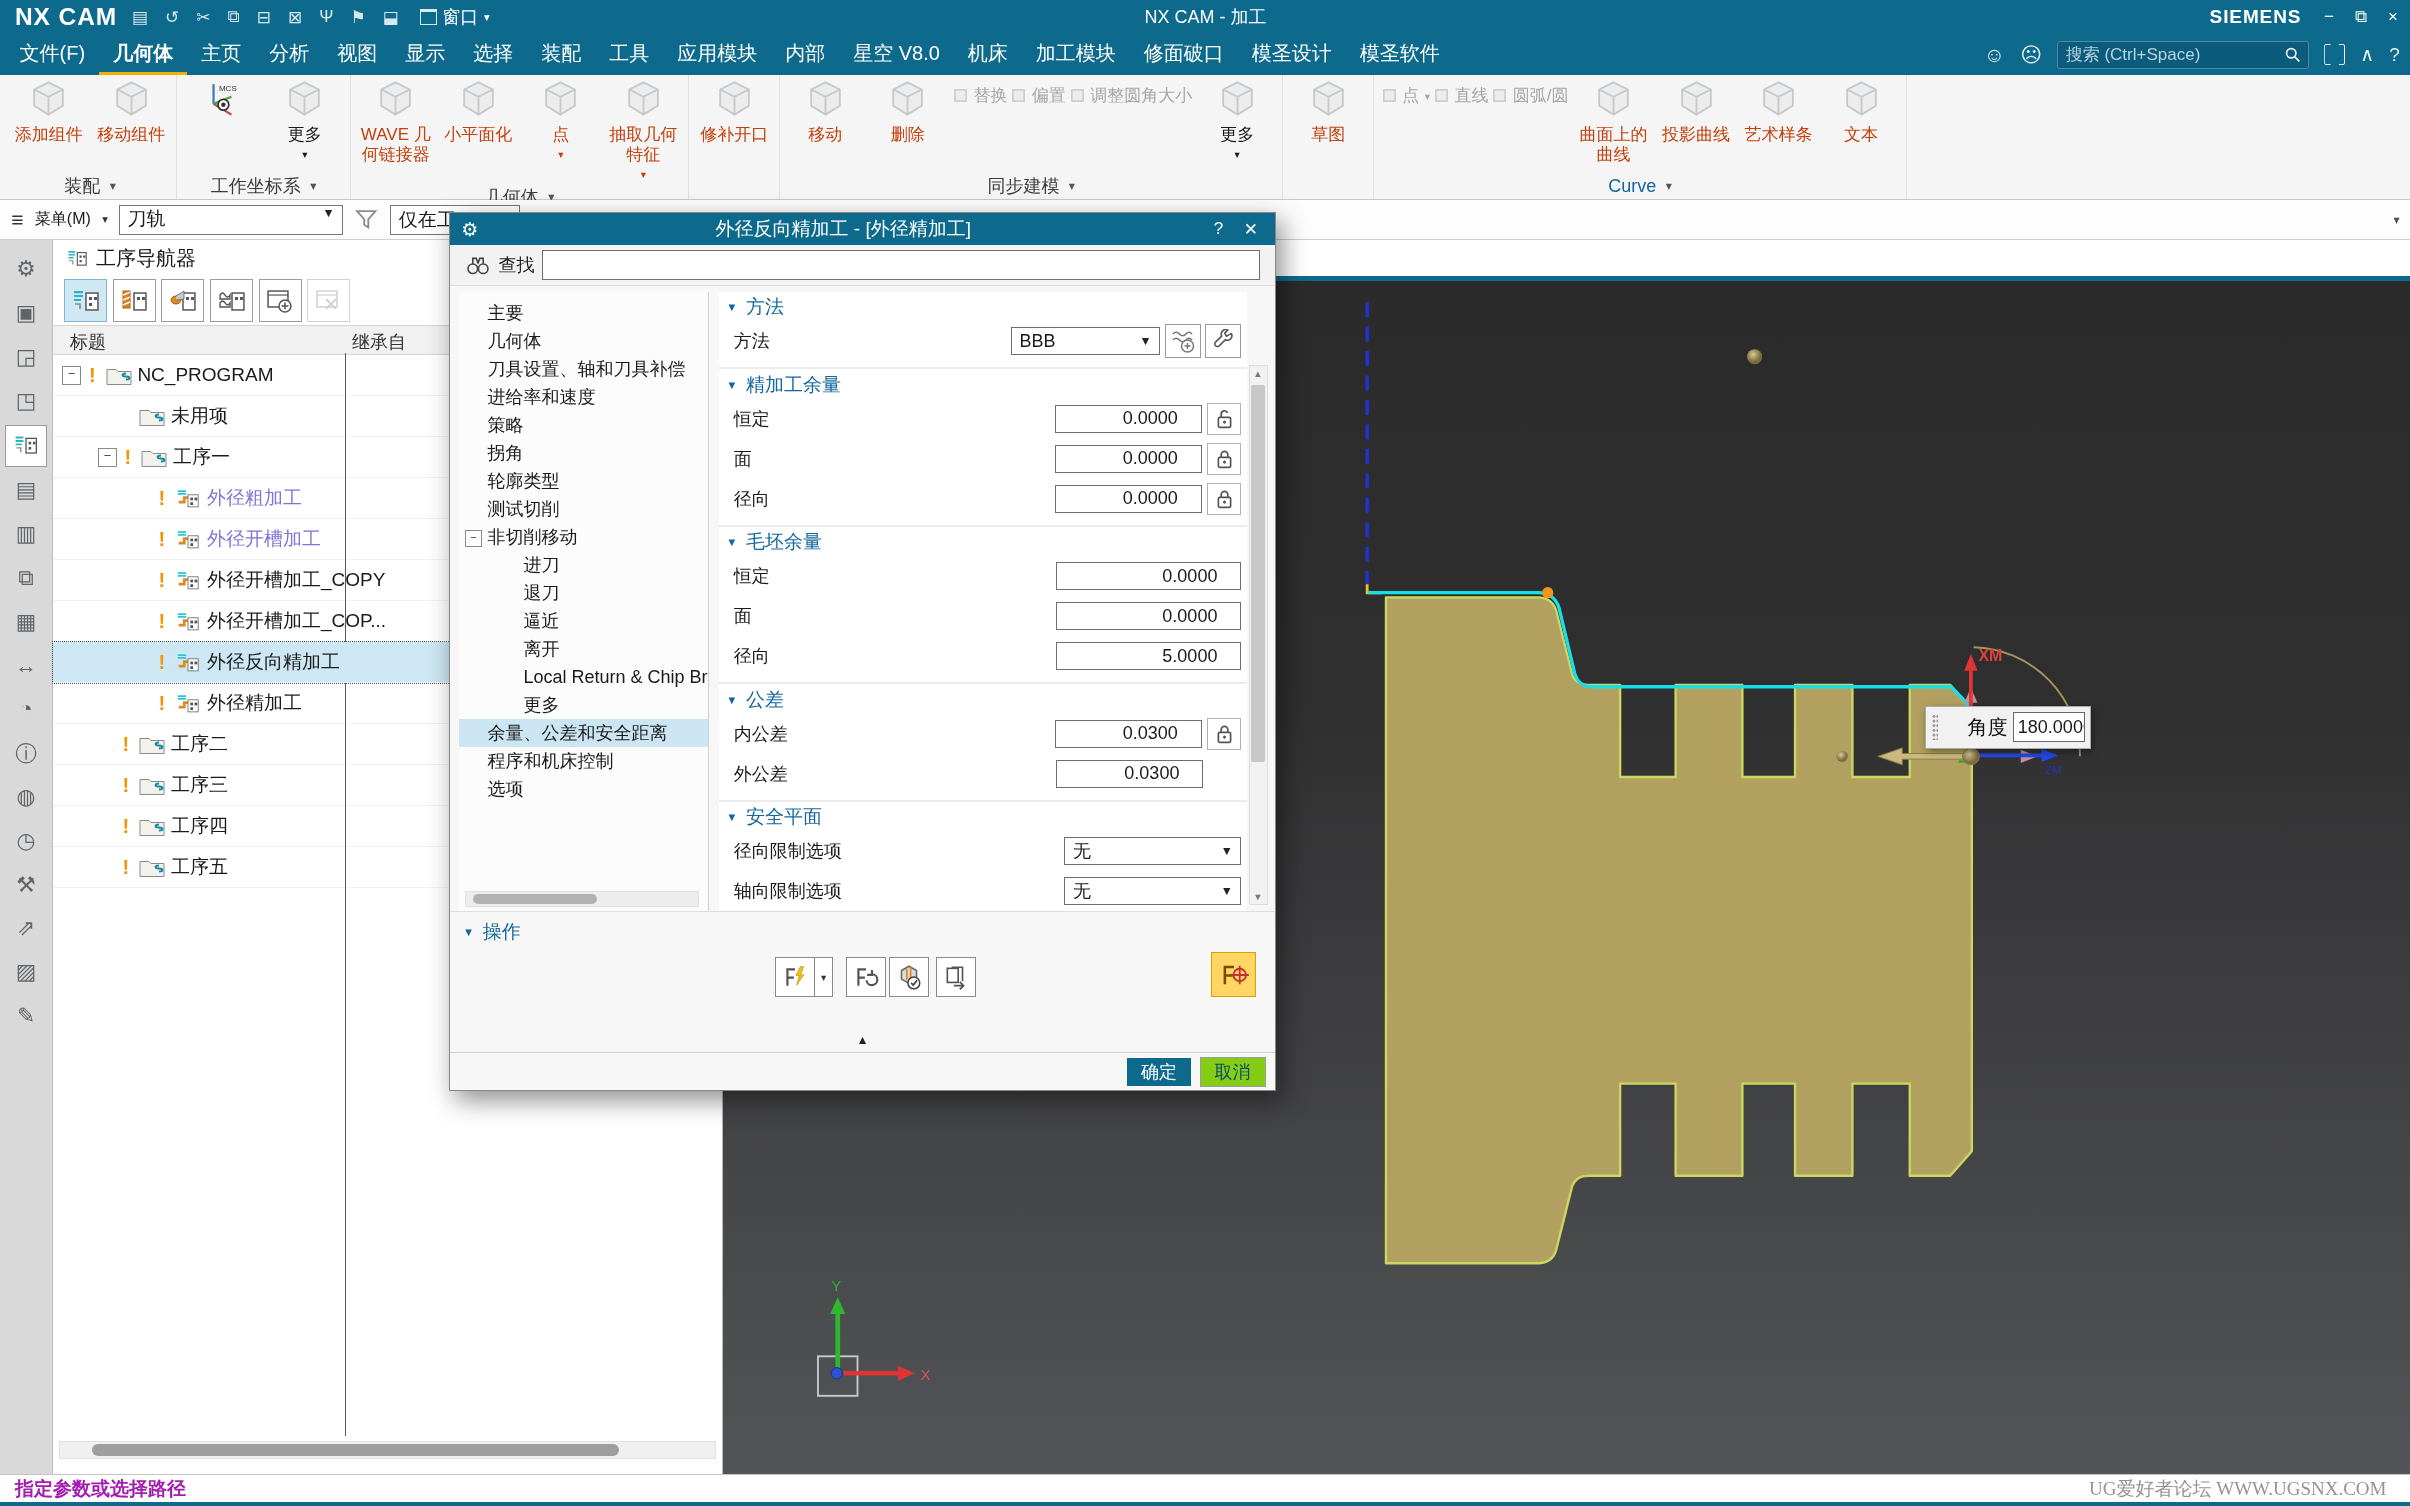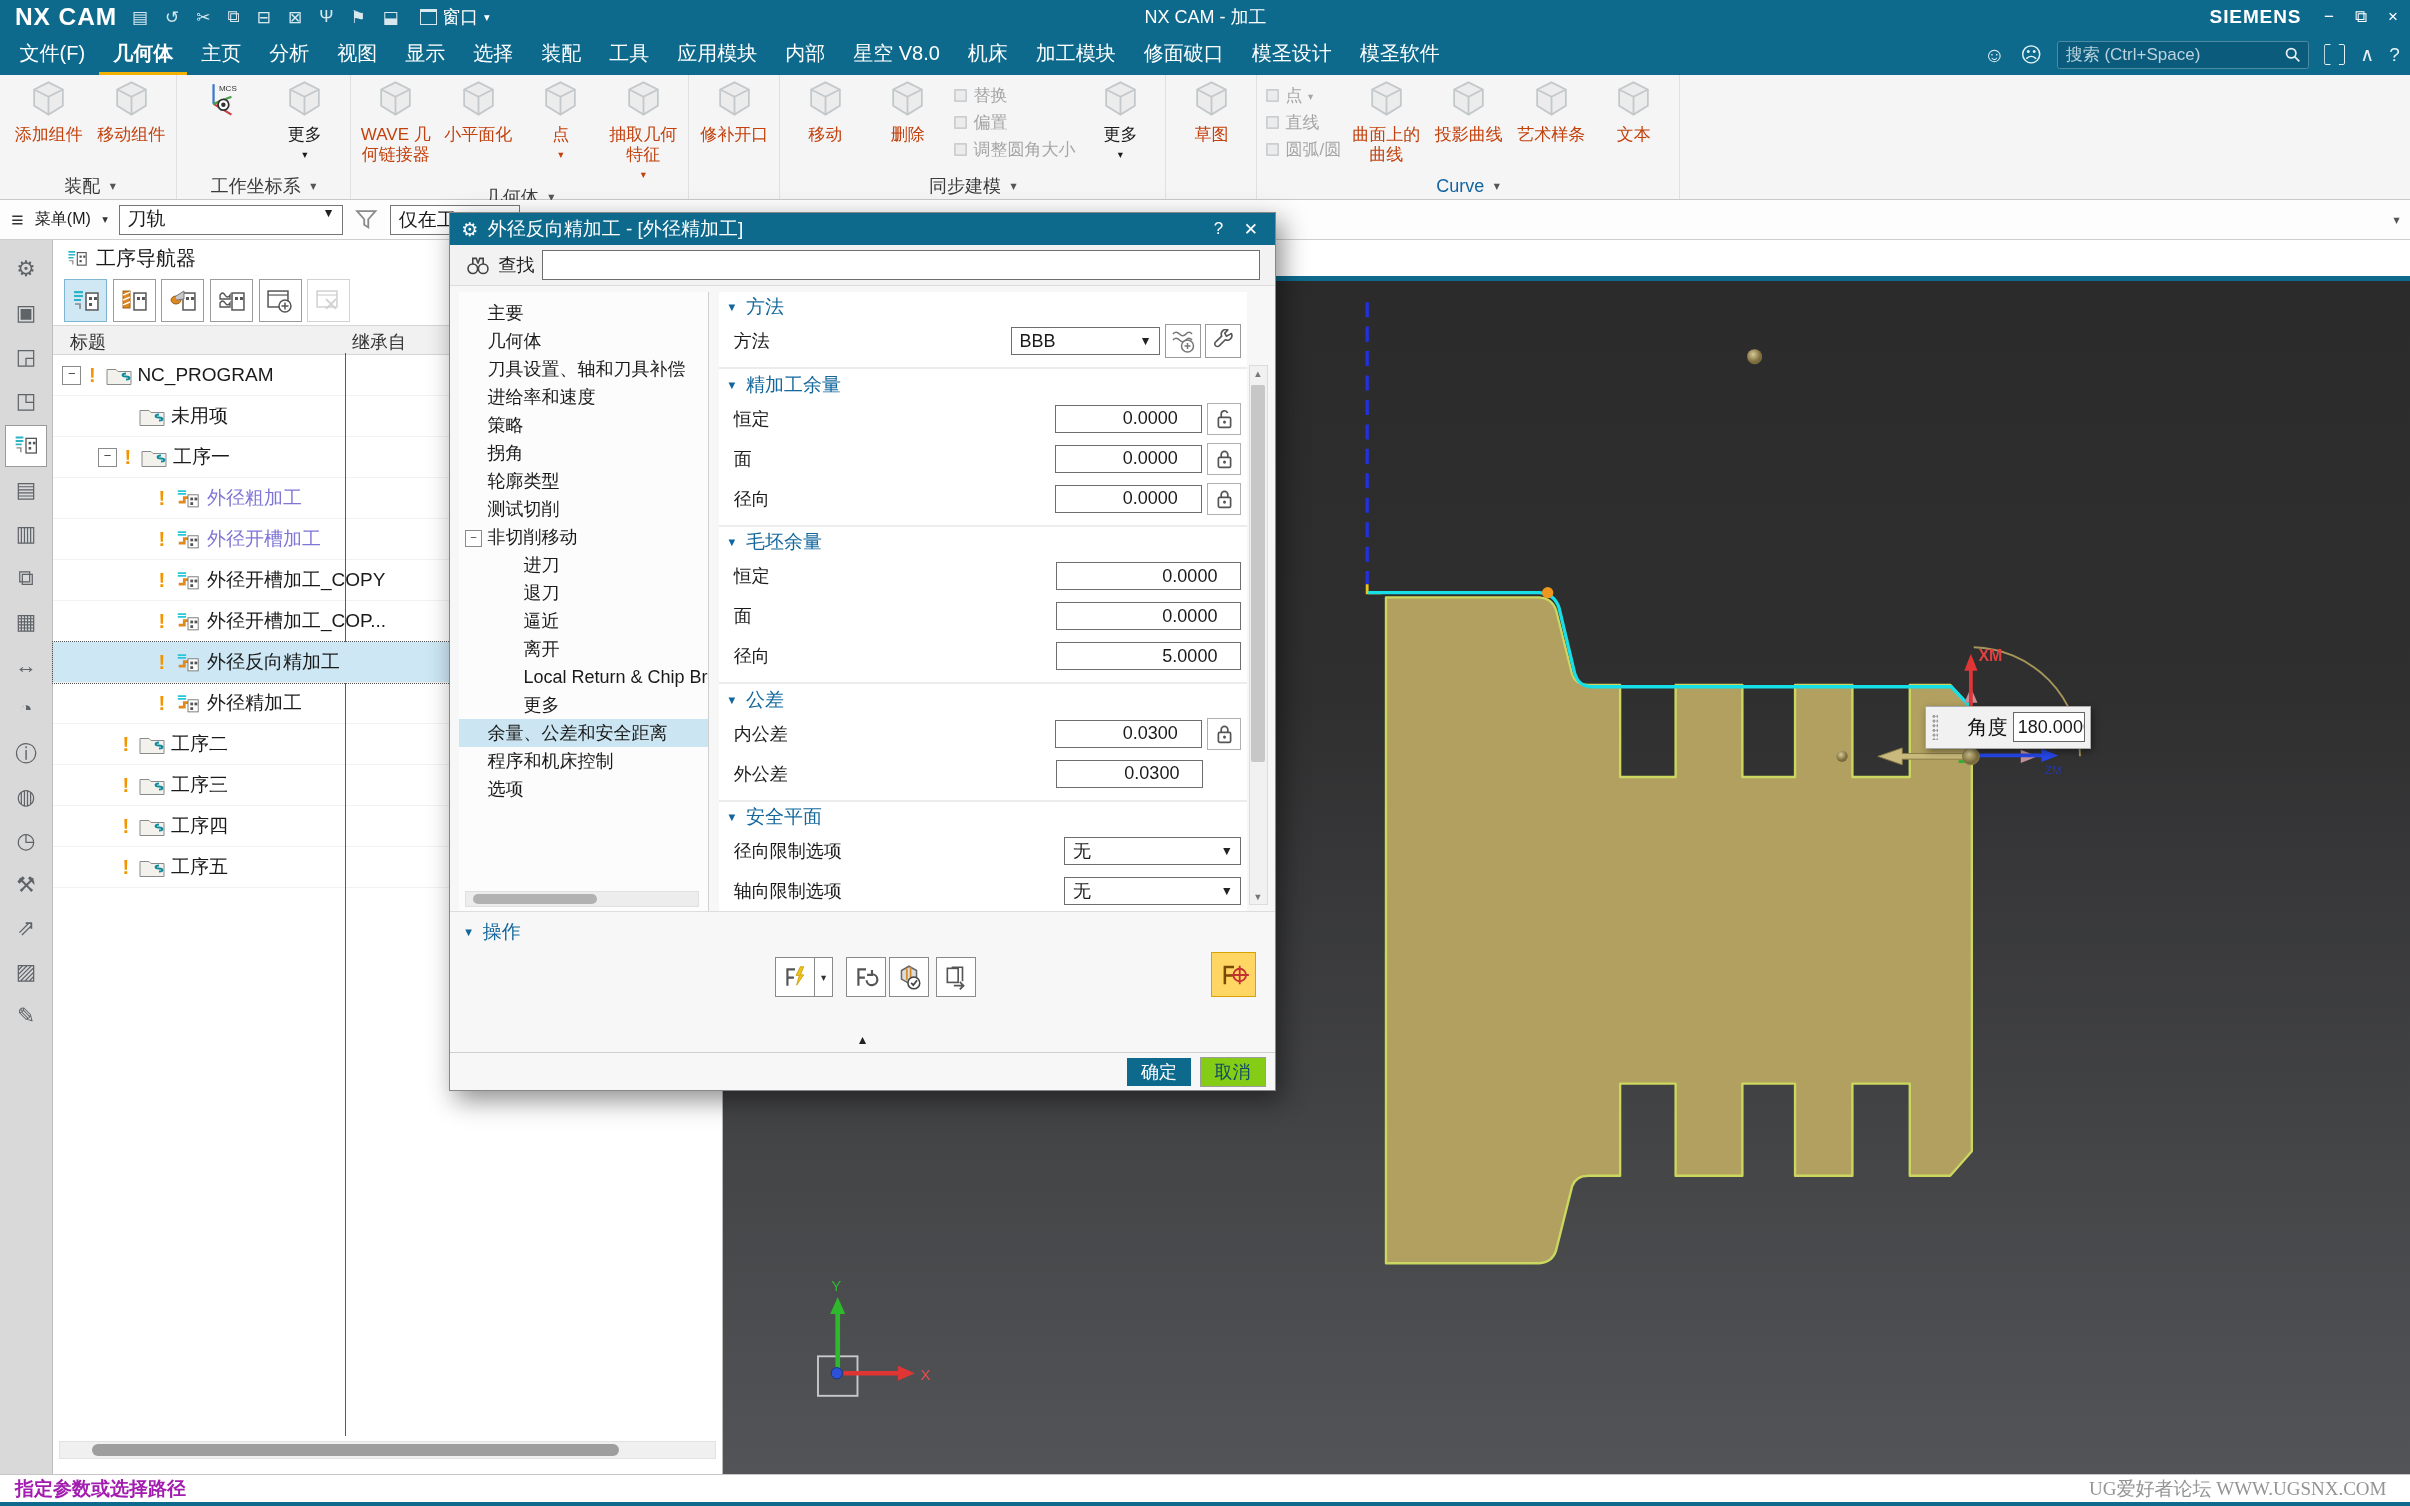--- a/index.html
+++ b/index.html
@@ -27,21 +27,21 @@
   .searchbox .ph{flex:1;font-size:17px;color:#b9d3de;white-space:nowrap;overflow:hidden;}
   .mi{color:#e8f2f6;font-size:19px;}
   .cornericon{width:19px;height:19px;border:1.9px solid #e8f2f6;border-radius:1.9px;
               clip-path:polygon(0 0,30% 0,30% 30%,70% 30%,70% 0,100% 0,100% 100%,70% 100%,70% 70%,30% 70%,30% 100%,0 100%);}
   
   .ribbon{height:124px;background:#f5f5f6;border-bottom:0.9px solid #c9c9c9;display:flex;padding:0 3.8px;}
   .rgroup{display:flex;flex-direction:column;border-right:0.9px solid #e0e0e0;padding:1.9px 7.5px 0;}
   .ritems{flex:1;display:flex;align-items:flex-start;gap:7.5px;}
   .ritem{width:75px;text-align:center;color:#c2410c;font-size:17px;line-height:20px;}
   .ritem.on{color:#1a1a1a;}
-  .rstack{display:flex;flex-direction:column;justify-content:flex-start;gap:3.8px;padding-top:7.5px;}
+  .rstack{display:flex;justify-content:flex-start;gap:3.8px;padding-top:7.5px;}
   .rsmall{display:flex;align-items:center;gap:5.6px;font-size:17px;color:#a6a6a6;white-space:nowrap;}
   .rgrouplabel{height:25.4px;display:flex;align-items:center;justify-content:center;gap:9.4px;
                font-size:18px;color:#3c3c3c;}
   .rgrouplabel.blue{color:#1464a0;}
   .rgrouplabel .dd{font-size:12.2px;color:#555;}
   
   .subtoolbar{height:39px;background:#fdfdfd;border-bottom:0.9px solid #cfcfcf;display:flex;align-items:center;
               gap:11.3px;padding:0 11.3px;font-size:19px;position:relative;}
   .hamb{font-size:21px;color:#333;}
   .combo{width:207px;height:28px;background:#fff;border:0.9px solid #767676;display:flex;align-items:flex-start;
@@ -100,21 +100,21 @@
   .statusrow{height:27px;display:flex;align-items:center;}
   .statmsg{font-size:19px;font-weight:bold;color:#a21caf;padding-left:15px;}
   .watermark{margin-left:auto;padding-right:24.5px;font-size:19px;color:#949494;font-family:"Liberation Serif", serif;}
   .statteal{height:6.6px;background:#0d6a8d;}
   
   .dialog{position:absolute;left:449px;top:212px;width:825px;height:877px;background:#f7f7f7;
           border:0.9px solid #878787;box-shadow:5.6px 9.4px 24.5px rgba(0,0,0,.45);z-index:30;font-size:18px;
           display:flex;flex-direction:column;}
   .dlg-title{height:32px;background:#0d6a8d;color:#fff;display:flex;align-items:center;padding:0 11.3px;gap:9.4px;
              font-size:19px;flex:none;}
-  .dlg-title .t{flex:1;white-space:nowrap;overflow:hidden;}
+  .dlg-title .t{flex:1;white-space:nowrap;overflow:hidden;text-align:center;}
   .dlg-title .tb{font-size:17px;padding:0 5.6px;}
   .dlg-find{height:40px;display:flex;align-items:center;gap:7.5px;padding:0 15px;background:#f2f2f2;
             border-bottom:0.9px solid #ddd;flex:none;}
   .dlg-find input{flex:1;height:26px;border:0.9px solid #6f6f6f;background:#fff;font-size:18px;outline:none;}
   .dlg-body{height:625px;display:flex;position:relative;flex:none;}
   .dlg-nav{width:249px;margin:5.6px 0 0 9.4px;border-right:0.9px solid #d0d0d0;position:relative;font-size:18px;
            padding-top:7.5px;background:#fcfcfc;}
   .dnav-row{height:28px;line-height:28px;padding-left:28px;white-space:nowrap;overflow:hidden;position:relative;}
   .dnav-row.sub{padding-left:64px;}
   .dnav-row.sel{background:#cbe5f2;}

